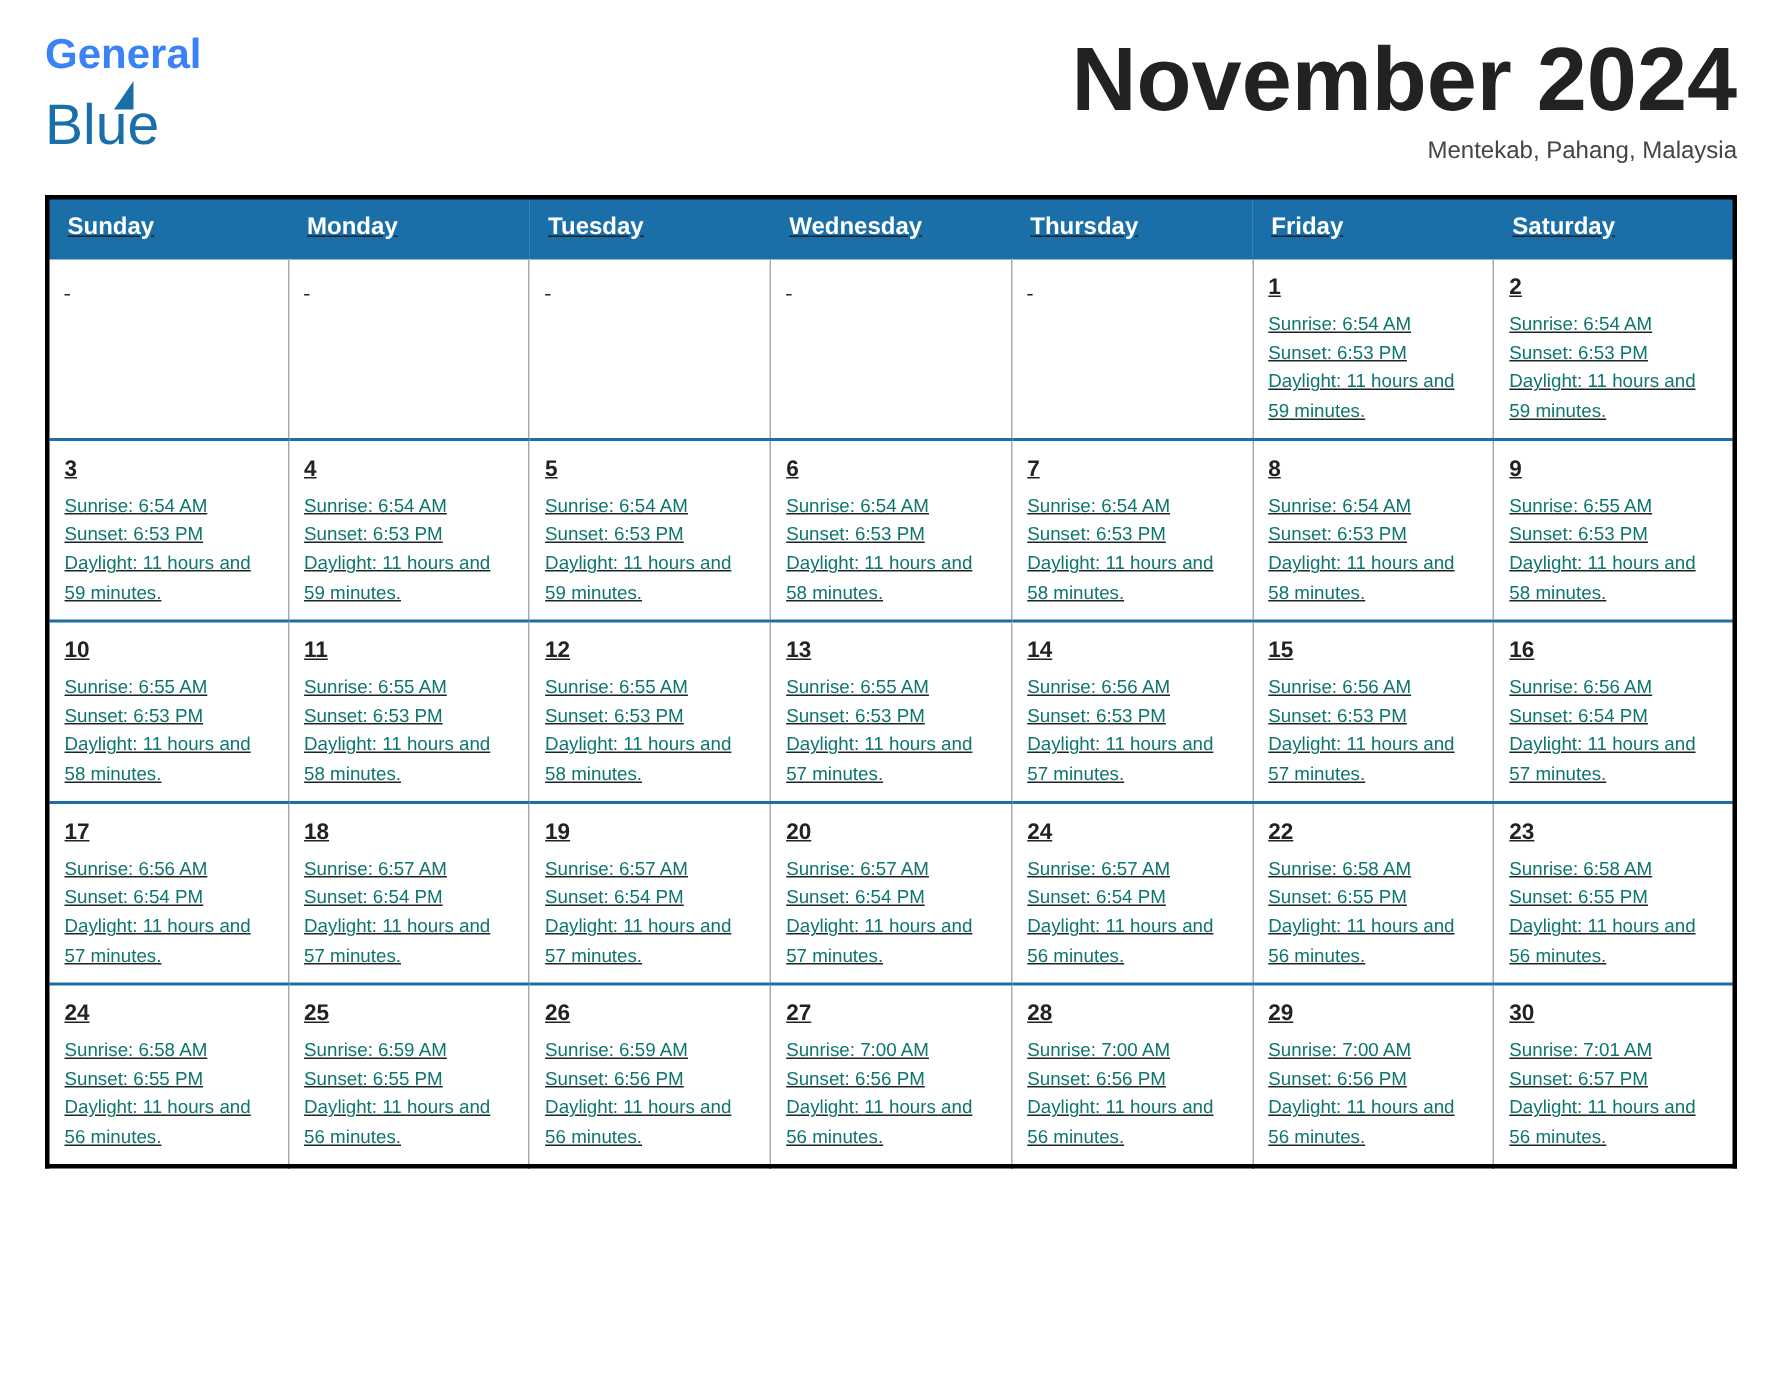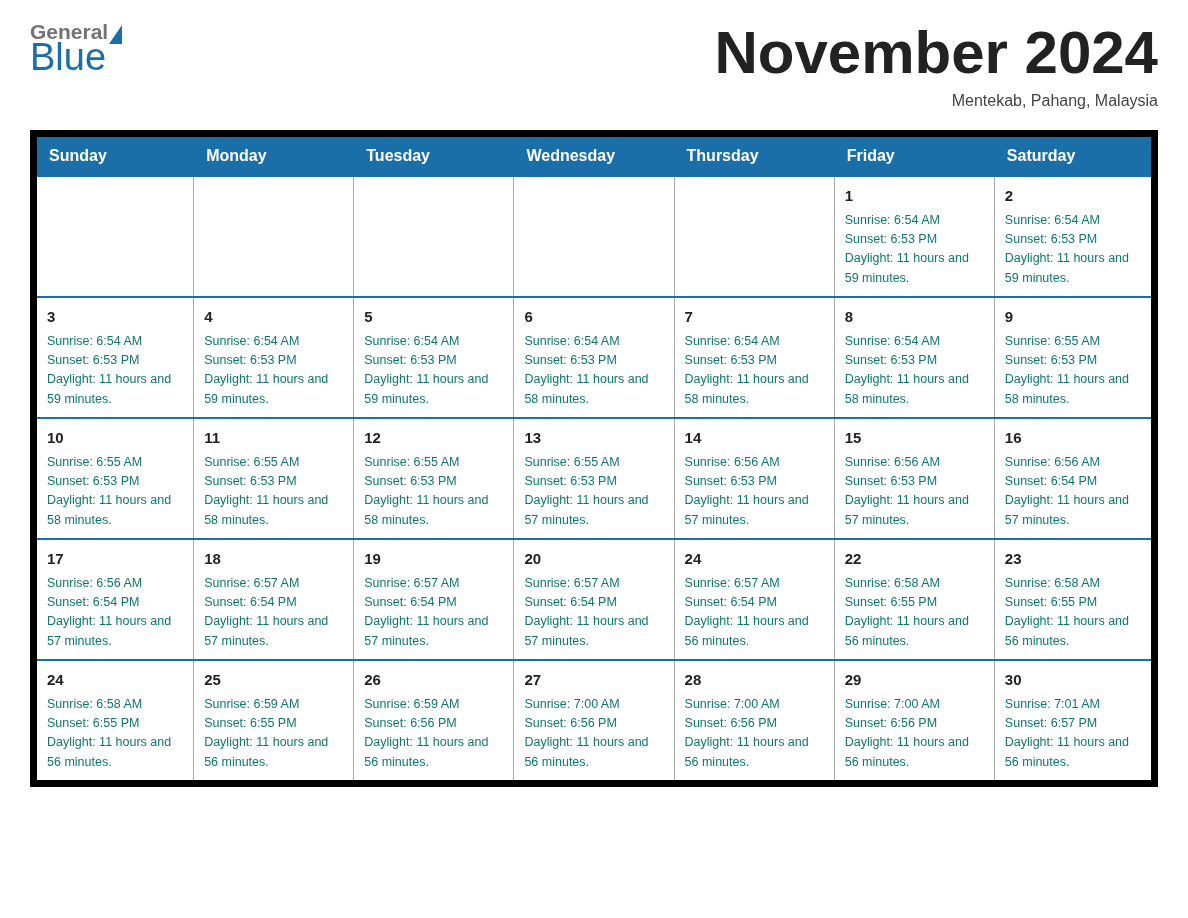--- a/index.html
+++ b/index.html
@@ -25,21 +25,22 @@
       line-height: 1.1;
     }
     .location-title {
       font-size: 16px;
       color: #444;
       margin-top: 6px;
     }
     .calendar {
       width: 100%;
       border-collapse: collapse;
-      border: 7px solid #000000;
+      border: 3px solid #000000;
+      text-decoration: underline;
     }
     .calendar th {
       background-color: #1a6fa8;
       color: #fff;
       font-size: 16px;
       font-weight: bold;
       padding: 10px 12px;
       text-align: left;
       border: 1px solid #1a6fa8;
     }
@@ -77,23 +78,24 @@
       display: flex;
       align-items: center;
     }
     .logo-text-wrap {
       display: flex;
       flex-direction: column;
     }
     .logo-line1 {
       display: flex;
       align-items: center;
-      font-size: 21px;
+      font-size: 28px;
       font-weight: bold;
-      color: #737373;
+      color: #3b82f6;
+      flex-direction: column;
     }
     .logo-line2 {
       font-size: 38px;
       font-weight: normal;
       color: #1a6fa8;
       margin-top: -8px;
     }
     .tri {
       display: inline-block;
       width: 0;

